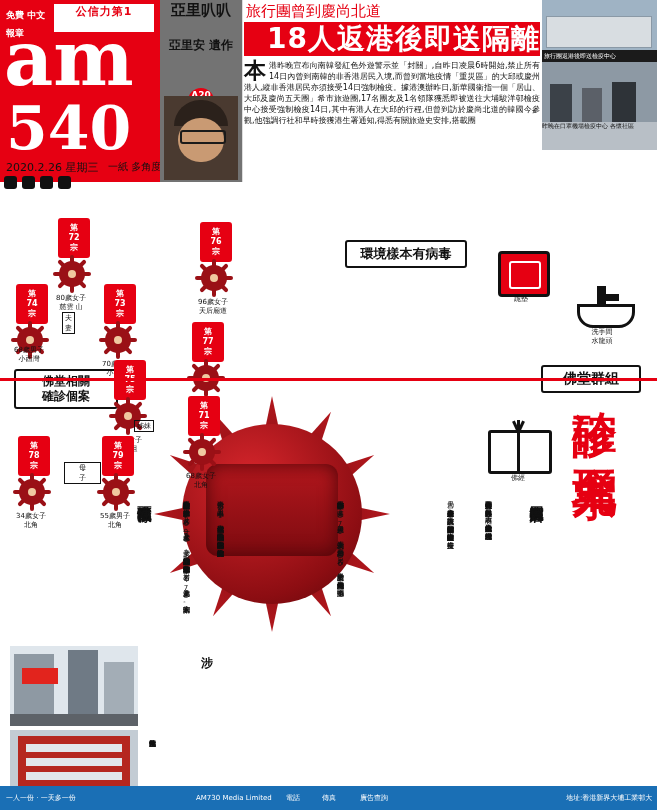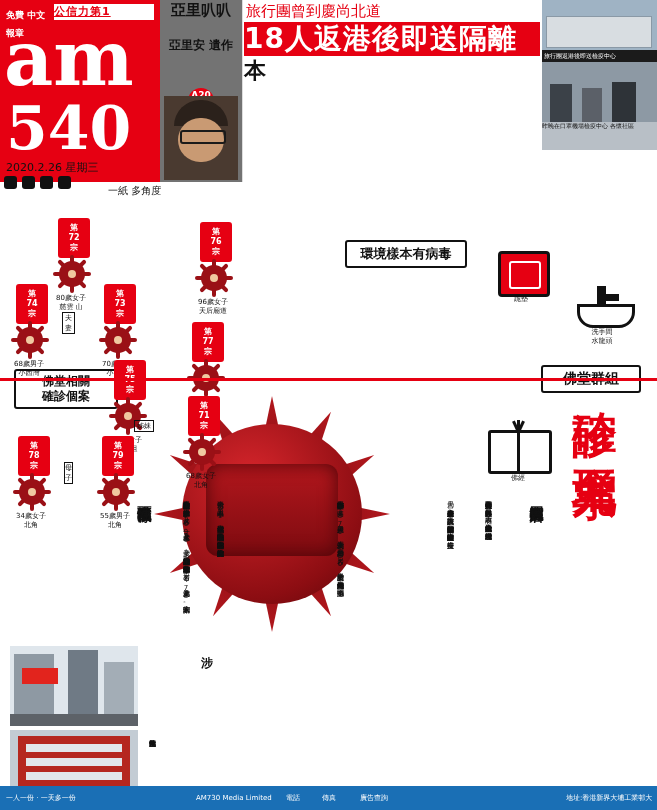--- a/index.html
+++ b/index.html
@@ -5,49 +5,49 @@
   html,body{margin:0;padding:0;background:#fff;}
   body{width:657px;height:810px;position:relative;overflow:hidden;
        font-family:"DejaVu Sans","Liberation Sans",sans-serif;color:#111;}
   .page{position:absolute;inset:0;background:#fff;}
 
   
   .masthead{position:absolute;left:0;top:0;width:657px;height:182px;}
   .mast-left{position:absolute;left:0;top:0;width:160px;height:182px;background:#e60012;}
   .mast-free{position:absolute;left:6px;top:6px;width:46px;color:#fff;font-size:9px;line-height:18px;
              font-family:"DejaVu Sans",sans-serif;font-weight:bold;}
-  .mast-trust{position:absolute;left:54px;top:4px;width:100px;height:16px;background:#fff;color:#e60012;
-              font-size:11px;font-weight:bold;text-align:left;line-height:16px;letter-spacing:1px;text-decoration:underline;}
+  .mast-trust{position:absolute;left:54px;top:4px;width:100px;height:28px;background:#fff;color:#e60012;
+              font-size:11px;font-weight:bold;text-align:center;line-height:16px;letter-spacing:1px;}
   .mast-am{position:absolute;left:4px;top:18px;width:110px;height:82px;color:#fff;
            font-size:76px;font-weight:bold;line-height:82px;font-family:"DejaVu Serif",serif;}
   .mast-cn{position:absolute;left:112px;top:20px;width:46px;height:78px;color:#fff;font-size:40px;
            font-weight:bold;line-height:38px;text-align:center;letter-spacing:-2px;}
   .mast-730{position:absolute;left:6px;top:98px;color:#fff;font-size:60px;font-weight:bold;
             line-height:60px;font-family:"DejaVu Serif",serif;}
   .mast-date{position:absolute;left:6px;top:160px;color:#111;font-size:11px;}
-  .mast-slogan{position:absolute;left:108px;top:160px;color:#111;font-size:10px;margin-top:24px;}
+  .mast-slogan{position:absolute;left:108px;top:160px;color:#111;font-size:10px;}
   .mast-social{position:absolute;left:4px;top:176px;display:flex;gap:5px;}
   .soc{width:13px;height:13px;background:#111;border-radius:3px;}
 
   .mast-mid{position:absolute;left:160px;top:0;width:82px;height:182px;background:#737373;
             border-right:1px solid #ddd;}
   .mid-title{position:absolute;left:0;top:2px;width:82px;text-align:center;font-size:15px;
              font-weight:bold;line-height:17px;color:#111;}
   .mid-badge{position:absolute;left:28px;top:88px;width:26px;height:26px;border-radius:50%;
              background:#e60012;color:#fff;font-size:9px;text-align:center;line-height:11px;
              padding-top:2px;box-sizing:border-box;font-weight:bold;}
   .mid-face{position:absolute;left:4px;top:96px;width:74px;height:84px;background:#4a3a30;}
   .mid-face .hair{position:absolute;left:10px;top:4px;width:54px;height:26px;background:#2b211b;border-radius:26px 26px 0 0;}
   .mid-face .skin{position:absolute;left:14px;top:22px;width:46px;height:44px;background:#c99a73;border-radius:22px;}
   .mid-face .glass{position:absolute;left:16px;top:34px;width:42px;height:10px;border:2px solid #1a1a1a;border-radius:3px;}
 
   .mast-right{position:absolute;left:242px;top:0;width:415px;height:182px;}
   .hl-kicker{position:absolute;left:4px;top:2px;font-size:15px;font-weight:normal;color:#e60012;}
   .hl-main{position:absolute;left:2px;top:22px;width:296px;height:34px;background:#e60012;color:#fff;
-           font-size:28px;font-weight:bold;line-height:34px;text-align:left;letter-spacing:1px;}
+           font-size:28px;font-weight:bold;line-height:34px;text-align:right;letter-spacing:1px;}
   .hl-photo{position:absolute;left:300px;top:0;width:115px;height:62px;background:#9fb3c4;overflow:hidden;}
   .hl-photo .bus{position:absolute;left:4px;top:16px;width:104px;height:30px;background:#d8dde1;border:1px solid #8a99a6;}
   .hl-photo .strip{position:absolute;left:0;top:50px;width:115px;height:12px;background:#1b1b1b;}
   .hl-photo .cap{position:absolute;left:2px;top:50px;color:#fff;font-size:6px;line-height:12px;}
   .hl-body{position:absolute;left:2px;top:60px;width:296px;height:120px;font-size:8px;line-height:11px;
            color:#111;text-align:justify;}
   .hl-body .lead{float:left;font-size:22px;font-weight:bold;line-height:22px;margin:0 3px 0 0;}
   .hl-img{position:absolute;left:300px;top:62px;width:115px;height:88px;background:#b8bfc6;overflow:hidden;}
   .hl-img .p1{position:absolute;left:0;top:0;width:115px;height:60px;background:#8d99a4;}
   .hl-img .p2{position:absolute;left:8px;top:22px;width:22px;height:38px;background:#3b4148;}
@@ -156,20 +156,21 @@
       <div class="hl-main">18人返港後即送隔離</div>
 
       <div class="hl-photo">
         <span class="bus"></span>
           <span class="strip"></span>
         <span class="cap">旅行團返港後即送檢疫中心</span>
       </div>
 
       <div class="hl-body">
         <span class="lead">本</span>
+        <span>港昨晚宣布向南韓發紅色外遊警示並「封關」,自昨日凌晨6時開始,禁止所有14日內曾到南韓的非香港居民入境,而曾到當地疫情「重災區」的大邱或慶州港人,縱非香港居民亦須接受14日強制檢疫。據港澳辦昨日,新華國衞指一個「居山、大邱及慶尚五天團」希市旅遊團,17名團友及1名領隊獲悉即被送往大埔駿洋邨檢疫中心接受強制檢疫14日,其中有港人在大邱的行程,但曾到訪於慶尚北道的韓國今參觀,他強調行社和早時接獲港生署通知,得悉有關旅遊史安排,搭載團</span>
       </div>
 
       <div class="hl-img">
         <span class="p1"></span>
           <span class="p2"></span>
           <span class="p3"></span>
           <span class="p4"></span>
         <span class="cap">昨晚在口罩機場檢疫中心 各懷社區</span>
       </div>
 
@@ -261,21 +262,21 @@
     <div class="item" style="left:10px;top:100px;">
       <span class="cb red" style="left:6px;top:-12px;width:32px;">第<br>74<br>宗</span>
       <span class="virus" style="left:0;top:24px;">
         <span class="s" style="transform:rotate(0deg)"></span>
           <span class="s" style="transform:rotate(45deg)"></span>
         <span class="s" style="transform:rotate(90deg)"></span>
           <span class="s" style="transform:rotate(135deg)"></span>
         <span class="b"></span>
           <span class="dot"></span>
       </span>
-      <span class="vlabel" style="left:-8px;top:64px;white-space:pre-line;text-align:center;">68歲男子
+      <span class="vlabel" style="left:-8px;top:50px;white-space:pre-line;text-align:center;">68歲男子
 小西灣</span>
       <span style="position:absolute;left:52px;top:16px;font-size:7px;border:1px solid #111;padding:0 2px;">夫妻</span>
     </div>
 
     <div class="item" style="left:98px;top:100px;">
       <span class="cb red" style="left:6px;top:-12px;width:32px;">第<br>73<br>宗</span>
       <span class="virus" style="left:0;top:24px;">
         <span class="s" style="transform:rotate(0deg)"></span>
           <span class="s" style="transform:rotate(45deg)"></span>
         <span class="s" style="transform:rotate(90deg)"></span>
@@ -335,21 +336,21 @@
       <span class="virus" style="left:0;top:24px;">
         <span class="s" style="transform:rotate(0deg)"></span>
           <span class="s" style="transform:rotate(45deg)"></span>
         <span class="s" style="transform:rotate(90deg)"></span>
           <span class="s" style="transform:rotate(135deg)"></span>
         <span class="b"></span>
           <span class="dot"></span>
       </span>
       <span class="vlabel" style="left:-8px;top:64px;white-space:pre-line;">34歲女子
 北角</span>
-      <span style="position:absolute;left:52px;top:14px;font-size:7px;border:1px solid #111;padding:0 0;">母子</span>
+      <span style="position:absolute;left:52px;top:14px;font-size:7px;border:1px solid #111;padding:0 14px;">母子</span>
     </div>
 
     <div class="item" style="left:96px;top:252px;">
       <span class="cb red" style="left:6px;top:-12px;width:32px;">第<br>79<br>宗</span>
       <span class="virus" style="left:0;top:24px;">
         <span class="s" style="transform:rotate(0deg)"></span>
           <span class="s" style="transform:rotate(45deg)"></span>
         <span class="s" style="transform:rotate(90deg)"></span>
           <span class="s" style="transform:rotate(135deg)"></span>
         <span class="b"></span>

